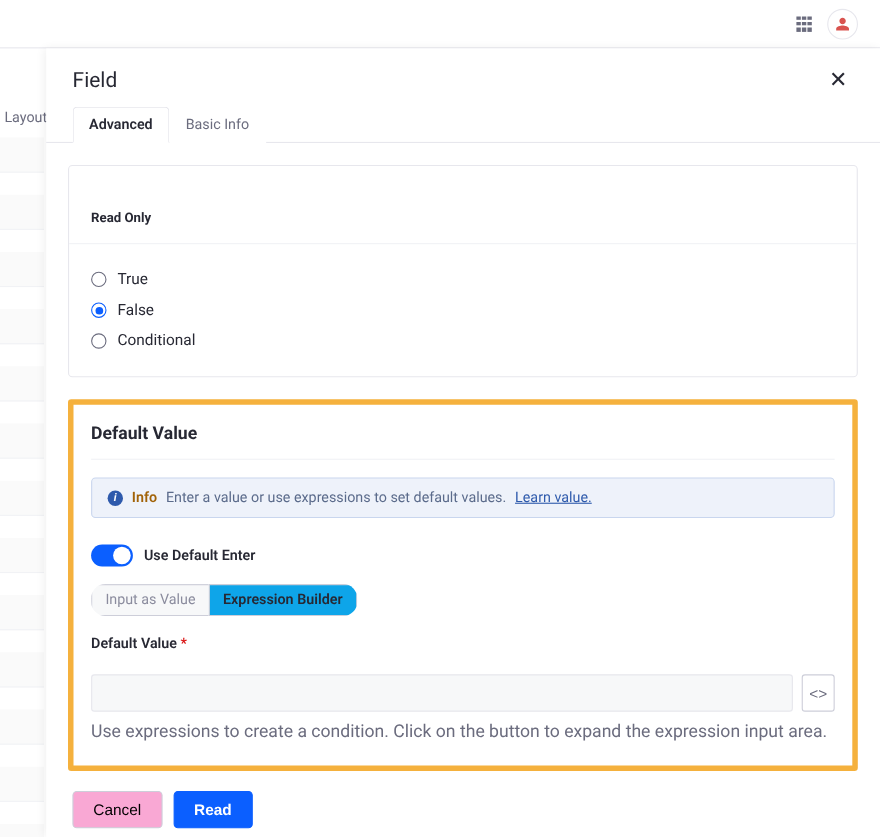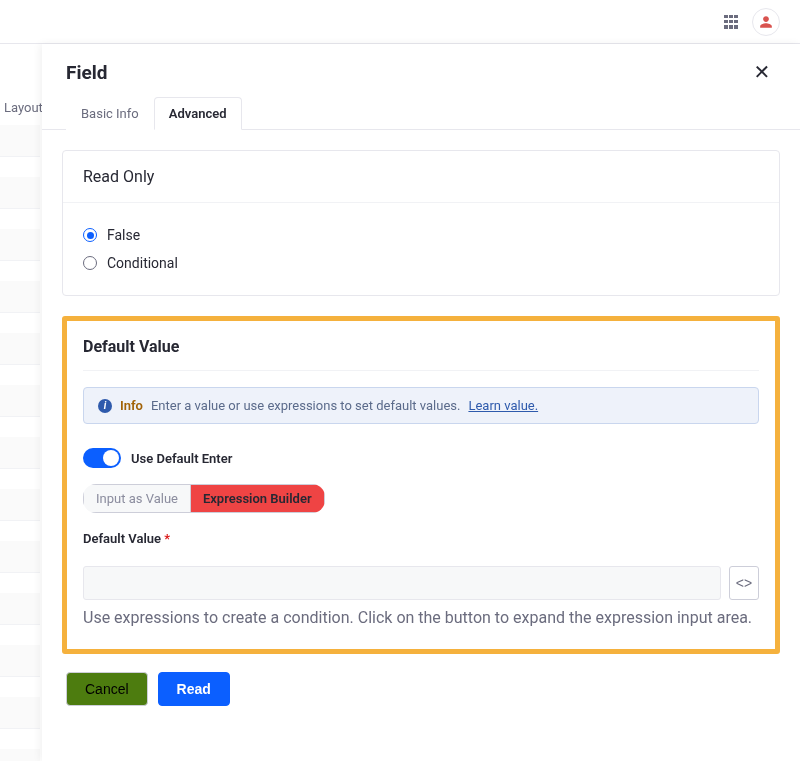--- a/index.html
+++ b/index.html
@@ -70,21 +70,21 @@
     flex-direction: column;
   }
   .panel-header {
     display:flex;
     justify-content: space-between;
     align-items: center;
     padding: 14px 24px 10px 24px;
   }
   .panel-header h2 {
     font-size: 19px;
-    font-weight: 700;
+    font-weight: 400;
   }
   .close-btn {
     background: none; border: none;
     font-size: 20px;
     cursor: pointer;
     width: 28px; height: 28px;
     display:flex;align-items:center;justify-content:center;
     color:#272833;
   }
   .tabs {
@@ -119,22 +119,23 @@
   .card {
     border: 1px solid #e7e7ed;
     border-radius: 4px;
     margin-bottom: 20px;
   }
   .card-header {
     padding: 16px 20px;
     border-bottom: 1px solid #f1f2f5;
   }
   .card-header h3 {
-    font-size: 16px;
-    font-weight: 400;
+    font-size: 12px;
+    font-weight: 700;
+    margin-top: 24px;
   }
   .card-body {
     padding: 18px 20px;
   }
   .radio-row {
     display:flex;
     align-items:center;
     gap: 10px;
     padding: 6px 0;
     font-size: 14px;
@@ -208,21 +209,21 @@
   .seg-btn {
     padding:6px 12px;
     font-size:13px;
     color:#6b6c7e;
     background:#fff;
     border: 1px solid #cdced9;
     cursor:pointer;
   }
   .seg-btn:first-child { border-right: none; border-radius:3px 0 0 3px;}
   .seg-btn:last-child { border-radius:0 3px 3px 0; }
-  .seg-btn.active { font-weight:600; color:#272833; background:#ef4444; }
+  .seg-btn.active { font-weight:600; color:#272833; background:#0ea5e9; }
   .seg-btn:not(.active) { color:#8b8c9e; background:#f7f8f9; }
 
   .field-label { font-size:13px; font-weight:600; margin-bottom:20px; display:block; }
   .req { color:#da1414; }
   .input-row { display:flex; gap:8px; align-items:stretch; }
   .input-row input {
     flex:1;
     height:34px;
     border:1px solid #e7e7ed;
     background:#f7f8f9;
@@ -242,21 +243,21 @@
   }
   .help-text { font-size:16px; color:#6b6c7e; margin-top:8px; }
 
   .footer-btns { display:flex; gap:10px; padding: 0 4px; }
   .btn {
     padding: 8px 18px;
     font-size:14px;
     border-radius:4px;
     cursor:pointer;
     border:1px solid #cdced9;
-    background:#4d7c0f;
+    background:#f9a8d4;
   }
   .btn-primary {
     background:#0b5fff;
     border-color:#0b5fff;
     color:#fff;
     font-weight:600;
   }
 </style>
 </head>
 <body>
@@ -301,31 +302,35 @@
 
 <div class="panel">
   <div class="panel-header">
     <h2>Field</h2>
     <button class="close-btn">
       <span>✕</span>
     </button>
   </div>
 
   <div class="tabs">
+    <div class="tab active">Advanced</div>
     <div class="tab">Basic Info</div>
-    <div class="tab active">Advanced</div>
   </div>
 
   <div class="panel-body">
 
     <div class="card">
       <div class="card-header">
         <h3>Read Only</h3>
       </div>
       <div class="card-body">
+        <label class="radio-row">
+          <span class="radio"></span>
+          <span>True</span>
+        </label>
         <label class="radio-row">
           <span class="radio selected"></span>
           <span>False</span>
         </label>
         <label class="radio-row">
           <span class="radio"></span>
           <span>Conditional</span>
         </label>
       </div>
     </div>

